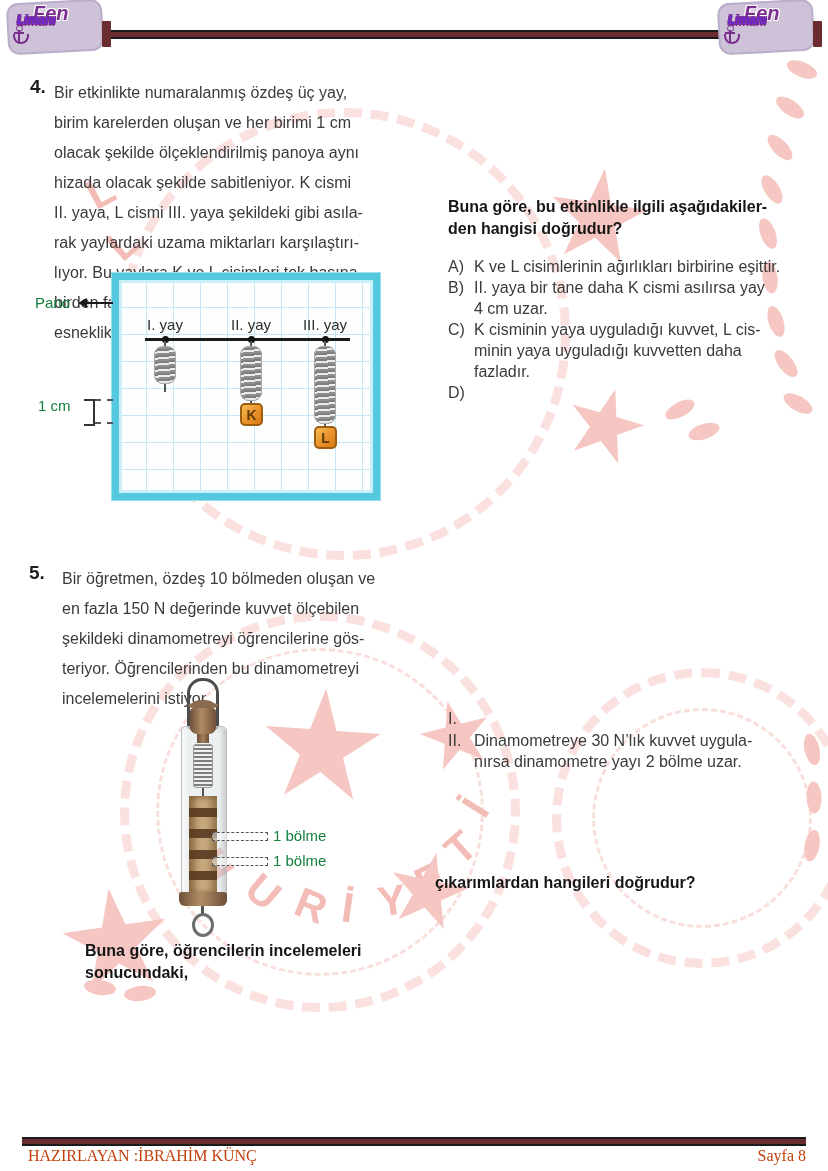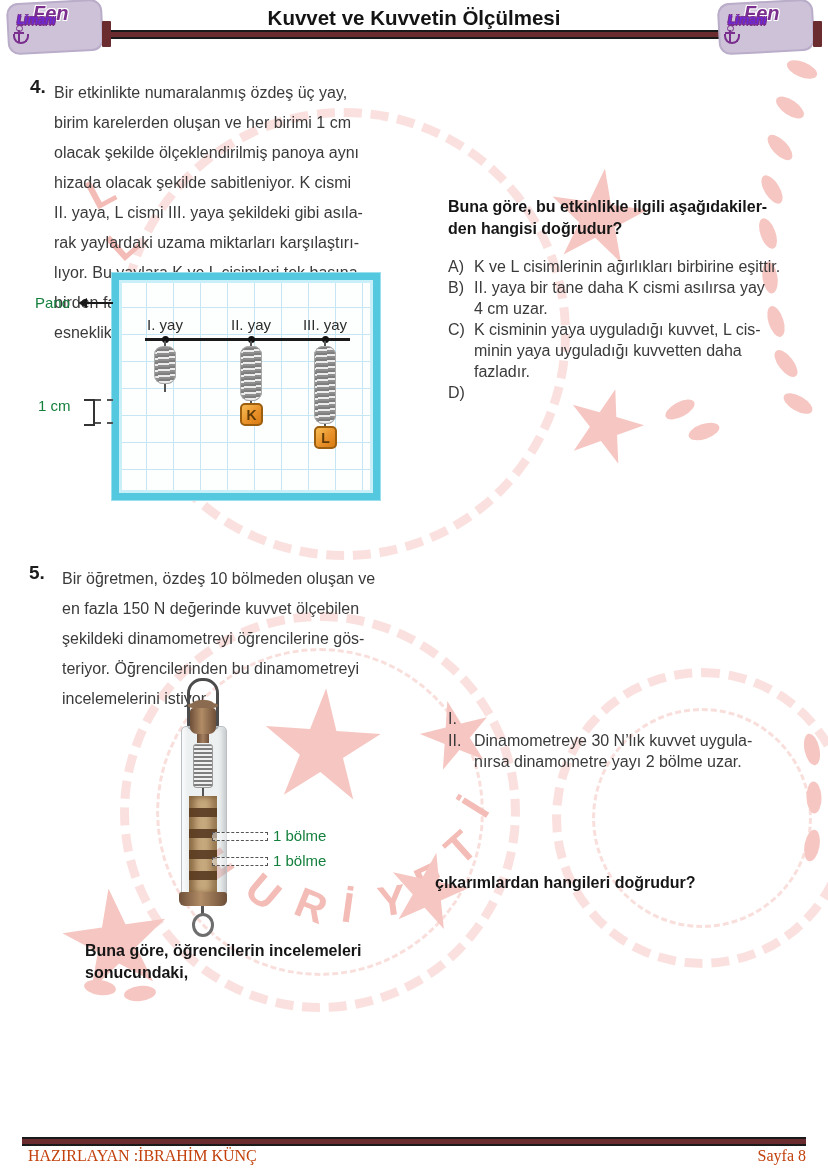--- a/index.html
+++ b/index.html
@@ -127,21 +127,20 @@
     <div class="abs leaf" style="left:770px;top:356px;transform:rotate(52deg);"></div>
     <div class="abs leaf" style="left:782px;top:396px;transform:rotate(30deg);"></div>
     <div class="abs leaf" style="left:84px;top:980px;transform:rotate(8deg);"></div>
     <div class="abs leaf" style="left:124px;top:986px;transform:rotate(-6deg);"></div>
     <div class="abs leaf" style="left:796px;top:742px;transform:rotate(78deg);"></div>
     <div class="abs leaf" style="left:798px;top:790px;transform:rotate(88deg);"></div>
     <div class="abs leaf" style="left:796px;top:838px;transform:rotate(100deg);"></div>
   </div>
 
   <div class="abs rule z1" style="left:103px;top:30px;width:622px;"></div>
-  <div class="abs page-title z1">Kuvvet ve Kuvvetin Ölçülmesi</div>
 
   <div class="abs logo z1" style="left:3px;top:1px;">
     <div class="blob"></div>
     <div class="anchor">
       <div class="ring"></div>
         <div class="shaft"></div>
         <div class="bar"></div>
         <div class="arms"></div>
     </div>
     <span class="fen">Fen</span>

